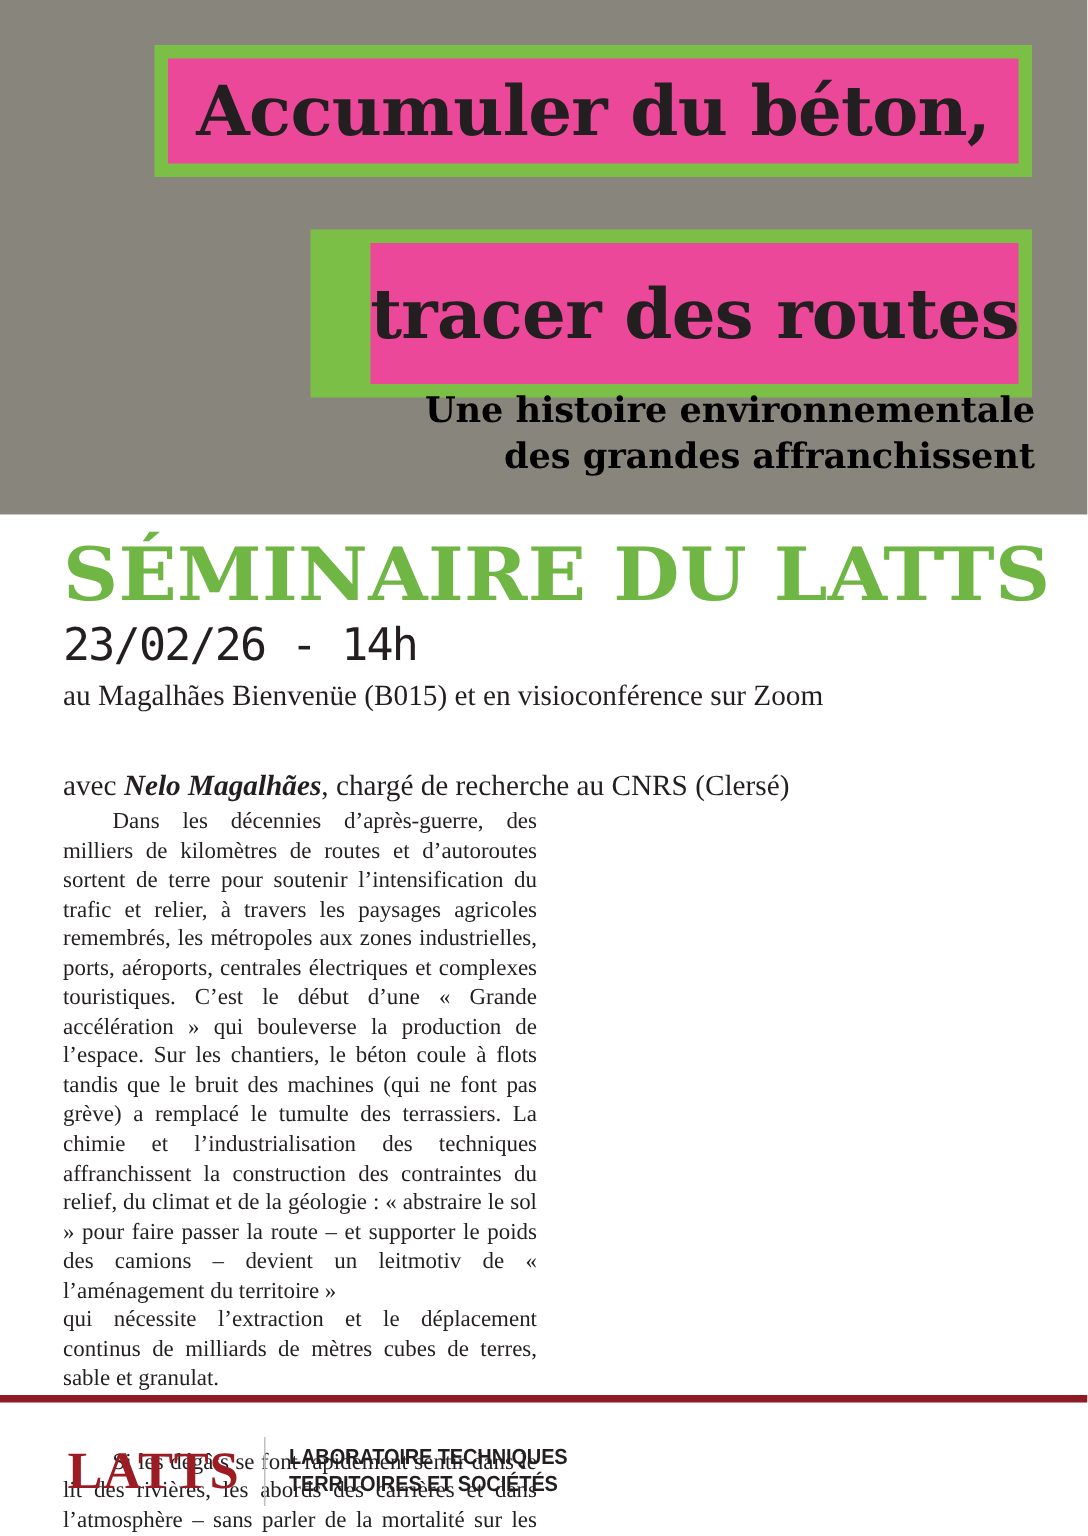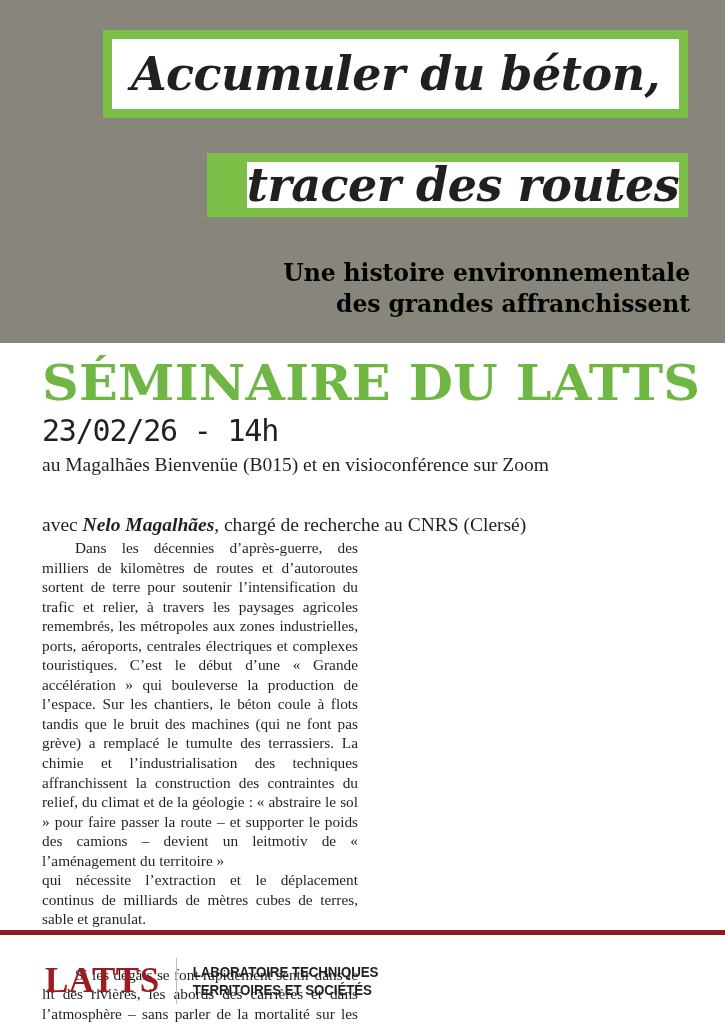--- a/index.html
+++ b/index.html
@@ -30,40 +30,39 @@
     background: #88867C;
   }
 
   .title-box {
     position: absolute;
     background: #7CBF46;
     padding: 9px;
     box-sizing: border-box;
   }
   .title-box-inner {
-    background: #ffffff;
+    background: #ec4899;
     width: 100%;
     height: 100%;
     box-sizing: border-box;
     display: flex;
     align-items: center;
     justify-content: center;
-    font-style: italic;
   }
   .title-line-1 {
     left: 103px;
     top: 30px;
     width: 585px;
     height: 88px;
   }
   .title-line-2 {
     left: 207px;
     top: 153px;
     width: 481px;
-    height: 64px;
+    height: 112px;
     padding-left: 40px;
   }
   .title-text {
     font-family: "DejaVu Serif", serif;
     font-weight: bold;
     color: #231F20;
     letter-spacing: -0.5px;
     white-space: nowrap;
     line-height: 1;
   }

